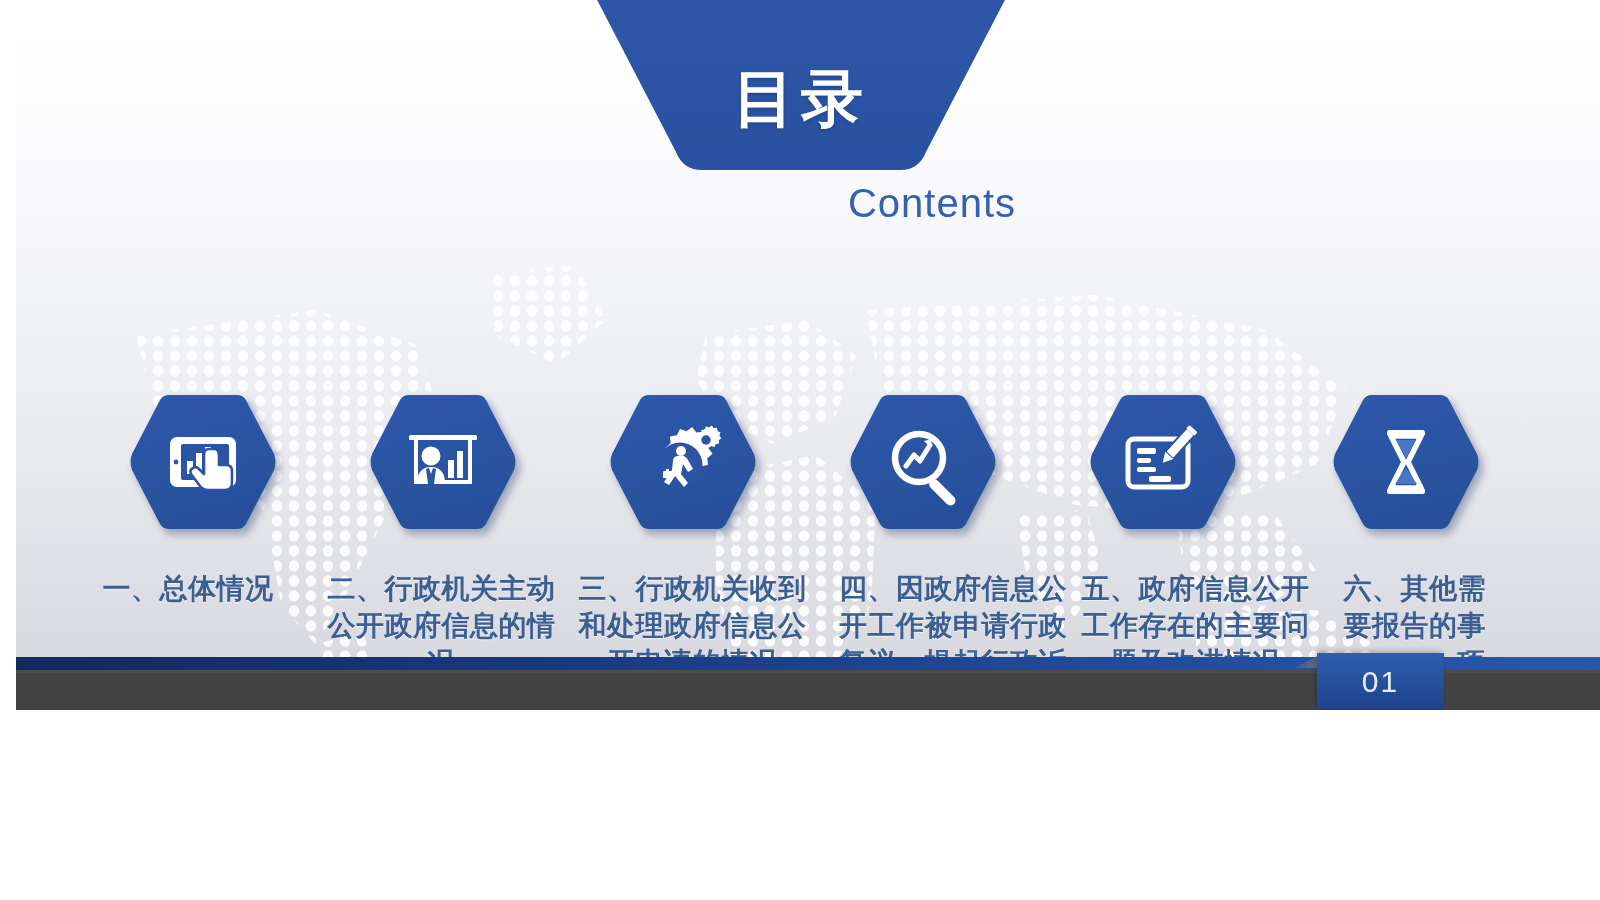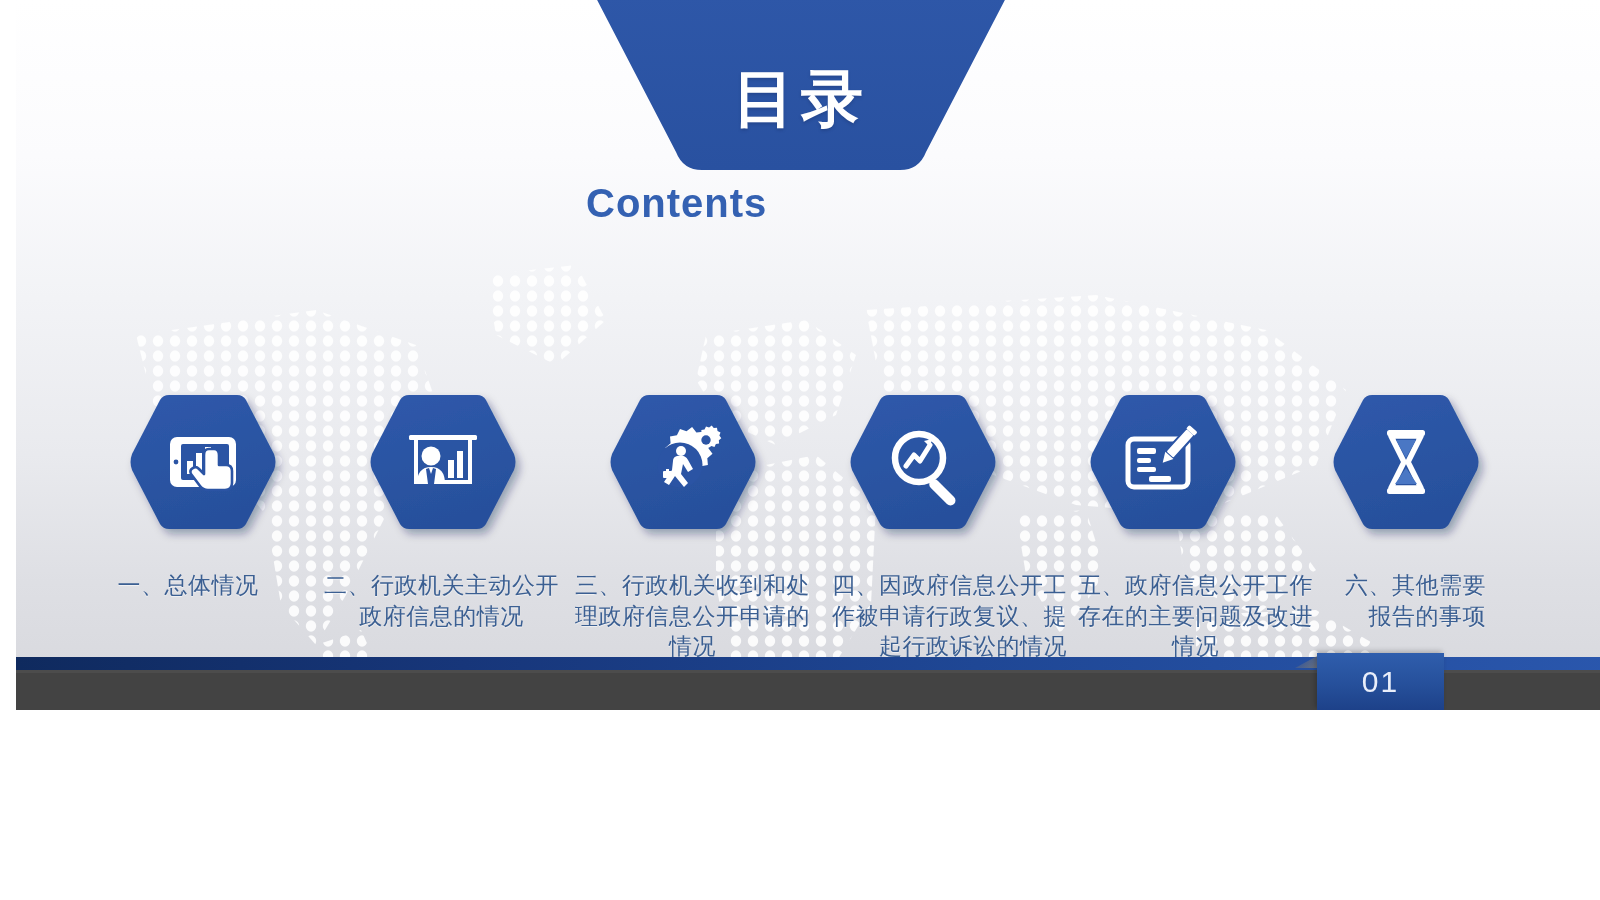--- a/index.html
+++ b/index.html
@@ -59,24 +59,24 @@
     letter-spacing: 6px;
     line-height: 1;
     text-shadow: 0 2px 3px rgba(20,40,90,0.28);
   }
 
   .title-en {
     position: absolute;
     left: 570px;
     top: 183px;
     width: 430px;
-    text-align: left;
+    text-align: right;
     color: #3461b2;
     font-size: 40px;
-    font-weight: 700;
+    font-weight: 400;
     letter-spacing: 1px;
     line-height: 1;
   }
 
   
   .hex-row {
     position: absolute;
     left: 0;
     top: 392px;
     width: 1600px;
@@ -96,22 +96,22 @@
     left: 0;
     top: 570px;
     width: 1600px;
     height: 190px;
   }
   .caption {
     position: absolute;
     top: 0;
     text-align: center;
     color: #3b5f92;
-    font-size: 23px;
-    font-weight: normal;
+    font-size: 28px;
+    font-weight: bold;
     line-height: 1.33;
     letter-spacing: 0.5px;
     text-shadow: 0 1px 1px rgba(255,255,255,0.65);
   }
 
   
   .footer-bar {
     position: absolute;
     left: 0;
     bottom: 40px;

